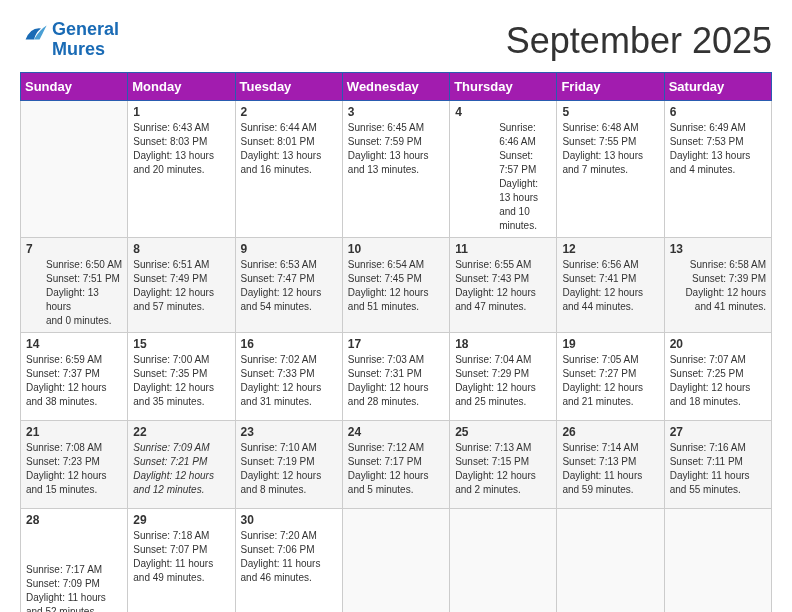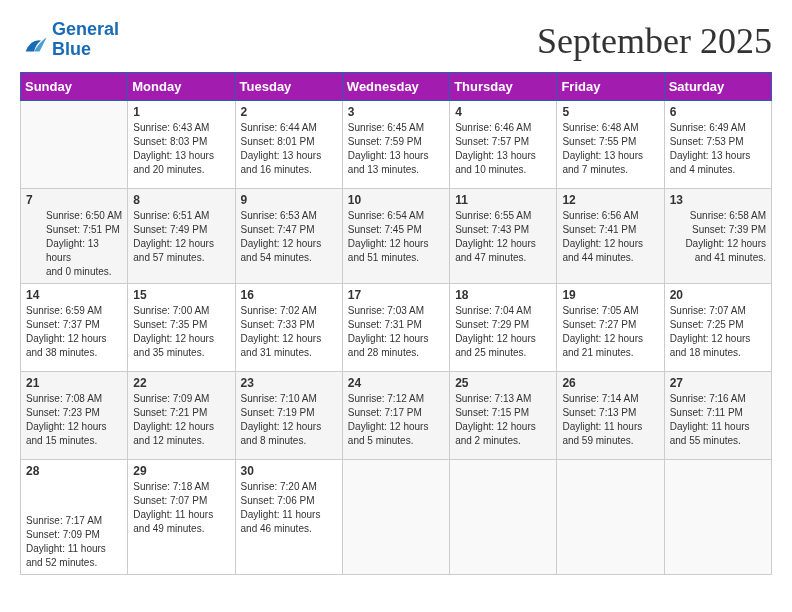--- a/index.html
+++ b/index.html
@@ -11,39 +11,38 @@
       padding: 20px;
     }
     .header {
       display: flex;
       justify-content: space-between;
       align-items: flex-start;
       margin-bottom: 10px;
     }
     .logo {
       display: flex;
-      align-items: flex-end;
+      align-items: flex-start;
       gap: 4px;
     }
     .logo-text {
       font-size: 18px;
       font-weight: bold;
       color: #333;
       line-height: 1.1;
     }
     .logo-text span {
       color: #1a6bb5;
     }
     .logo-bird {
       width: 28px;
       height: 28px;
     }
     .title-block {
       text-align: right;
-      font-family: Liberation Serif, serif;
     }
     .month-title {
       font-size: 36px;
       font-weight: normal;
       color: #333;
     }
     .subtitle {
       font-size: 15px;
       color: #555;
     }
@@ -95,21 +94,21 @@
 <body>
 
 <div class="header">
   <div class="logo">
     <svg class="logo-bird" viewBox="0 0 40 40">
       <path d="M8 28 Q15 10 30 12 Q22 18 20 28 Z" fill="#1a6bb5"></path>
       <path d="M20 28 Q28 14 38 8 Q32 20 28 28 Z" fill="#4a9fd4"></path>
     </svg>
     <div class="logo-text">
       <div><span>General</span></div>
-      <div style="color:#1a6bb5">Blue</div>
+      <div style="color:#1a6bb5">Mures</div>
     </div>
   </div>
   <div class="title-block">
     <div class="month-title">September 2025</div>
   </div>
 </div>
 
 <table class="calendar">
   <thead>
     <tr>
@@ -141,21 +140,21 @@
         </td>
         <td>
           <span class="day-num">3</span>
           <div class="day-info" style="white-space: pre-line;">Sunrise: 6:45 AM
 Sunset: 7:59 PM
 Daylight: 13 hours
 and 13 minutes.</div>
         </td>
         <td>
           <span class="day-num">4</span>
-          <div class="day-info" style="white-space: pre-line;">Sunrise: 6:46 AM
+          <div class="day-info" style="white-space: pre-line; margin-left: 44px;">Sunrise: 6:46 AM
 Sunset: 7:57 PM
 Daylight: 13 hours
 and 10 minutes.</div>
         </td>
         <td>
           <span class="day-num">5</span>
           <div class="day-info" style="white-space: pre-line;">Sunrise: 6:48 AM
 Sunset: 7:55 PM
 Daylight: 13 hours
 and 7 minutes.</div>
@@ -273,21 +272,21 @@
       <tr>
         <td>
           <span class="day-num">21</span>
           <div class="day-info" style="white-space: pre-line;">Sunrise: 7:08 AM
 Sunset: 7:23 PM
 Daylight: 12 hours
 and 15 minutes.</div>
         </td>
         <td>
           <span class="day-num">22</span>
-          <div class="day-info" style="white-space: pre-line;">Sunrise: 7:09 AM
+          <div class="day-info" style="white-space: pre-line; font-style: italic;">Sunrise: 7:09 AM
 Sunset: 7:21 PM
 Daylight: 12 hours
 and 12 minutes.</div>
         </td>
         <td>
           <span class="day-num">23</span>
           <div class="day-info" style="white-space: pre-line;">Sunrise: 7:10 AM
 Sunset: 7:19 PM
 Daylight: 12 hours
 and 8 minutes.</div>

